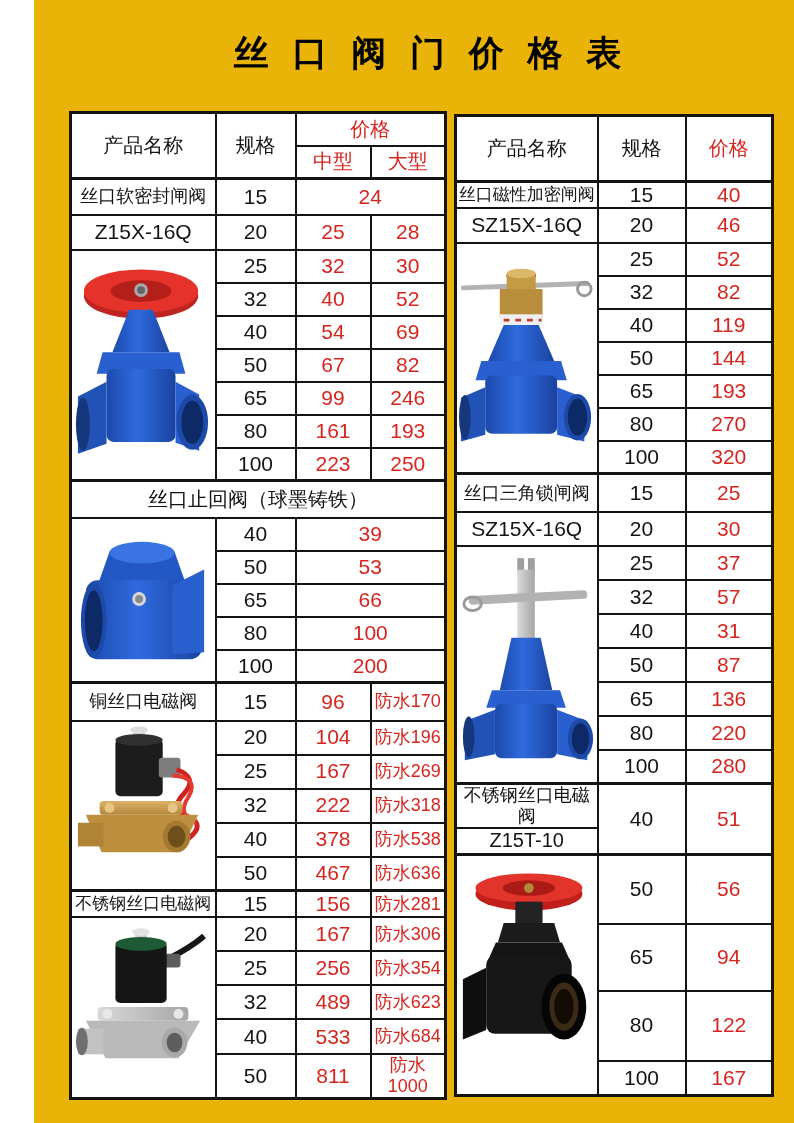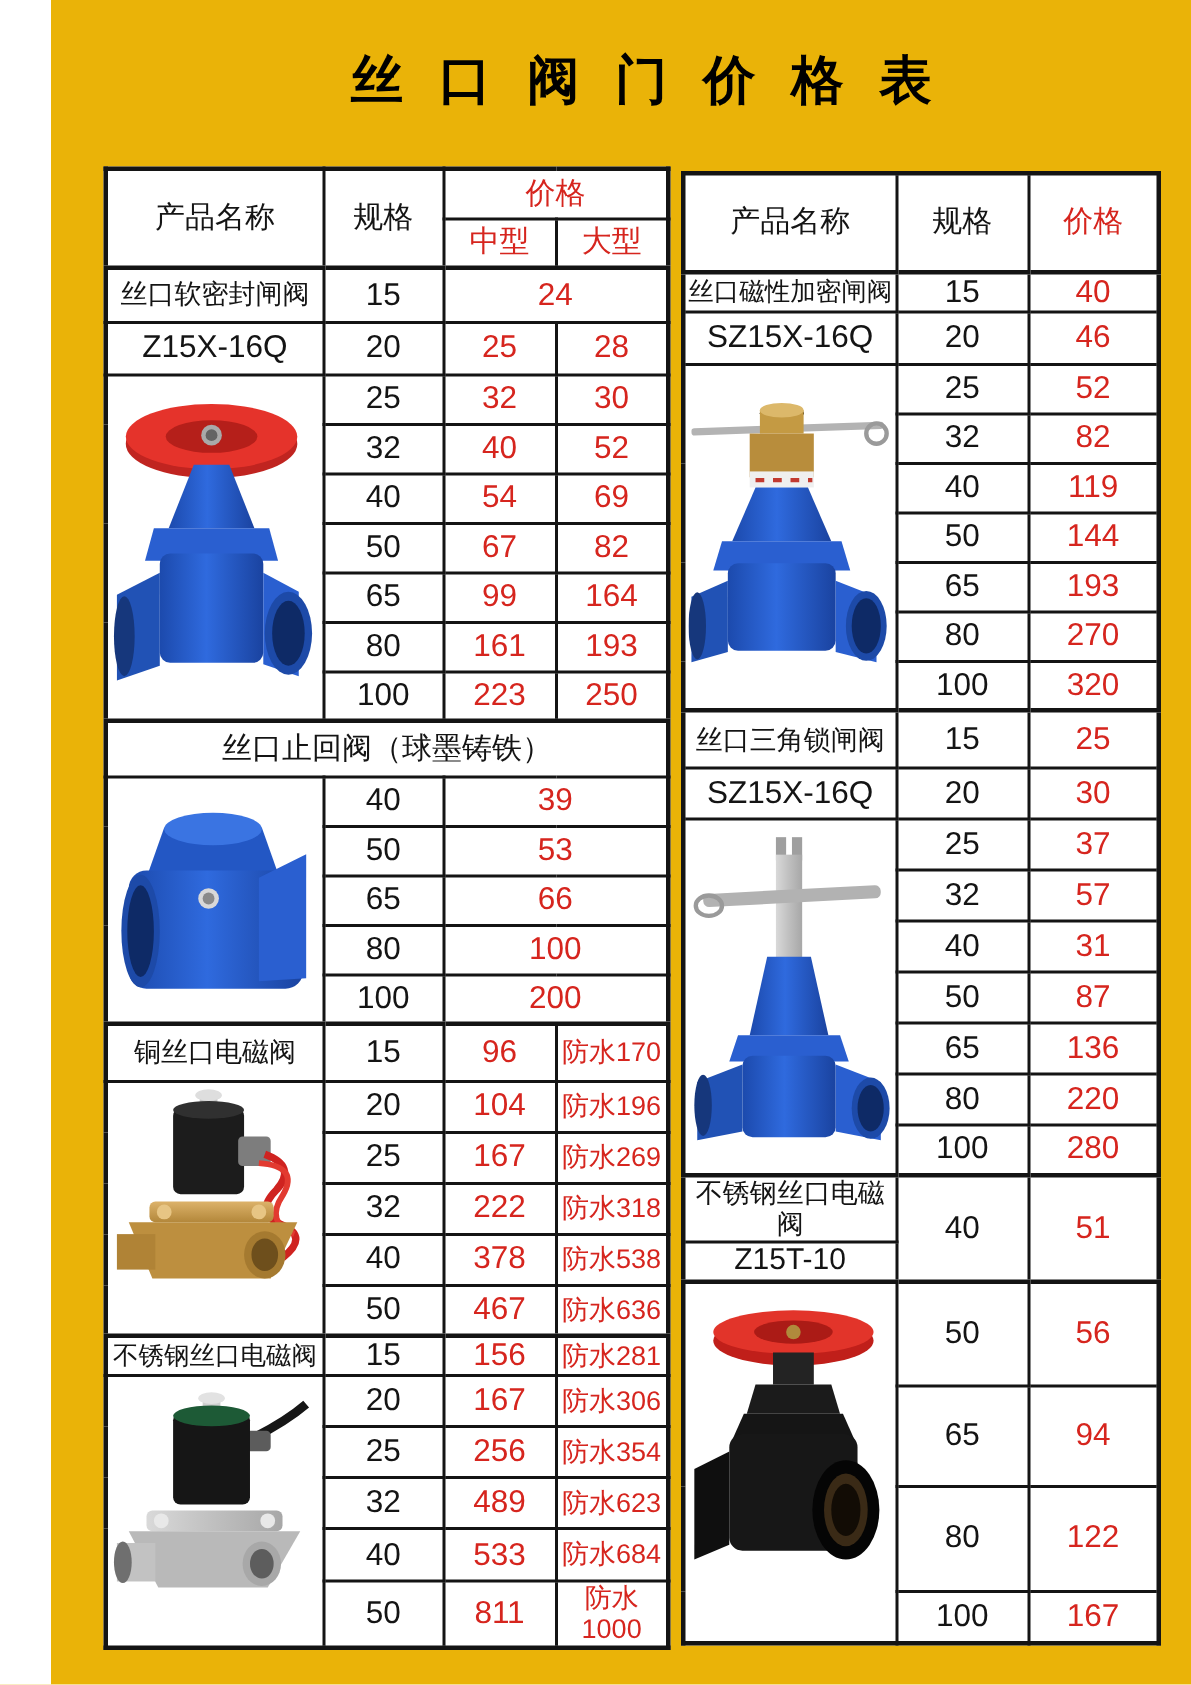--- a/index.html
+++ b/index.html
@@ -112,21 +112,21 @@
             <td class="price">69</td>
           </tr>
     <tr style="height:33px">
             <td class="num">50</td>
             <td class="price">67</td>
             <td class="price">82</td>
           </tr>
     <tr style="height:33px">
             <td class="num">65</td>
             <td class="price">99</td>
-            <td class="price">164</td>
+            <td class="price">246</td>
           </tr>
     <tr style="height:33px">
             <td class="num">80</td>
             <td class="price">161</td>
             <td class="price">193</td>
           </tr>
     <tr style="height:33px">
             <td class="num">100</td>
             <td class="price">223</td>
             <td class="price">250</td>

